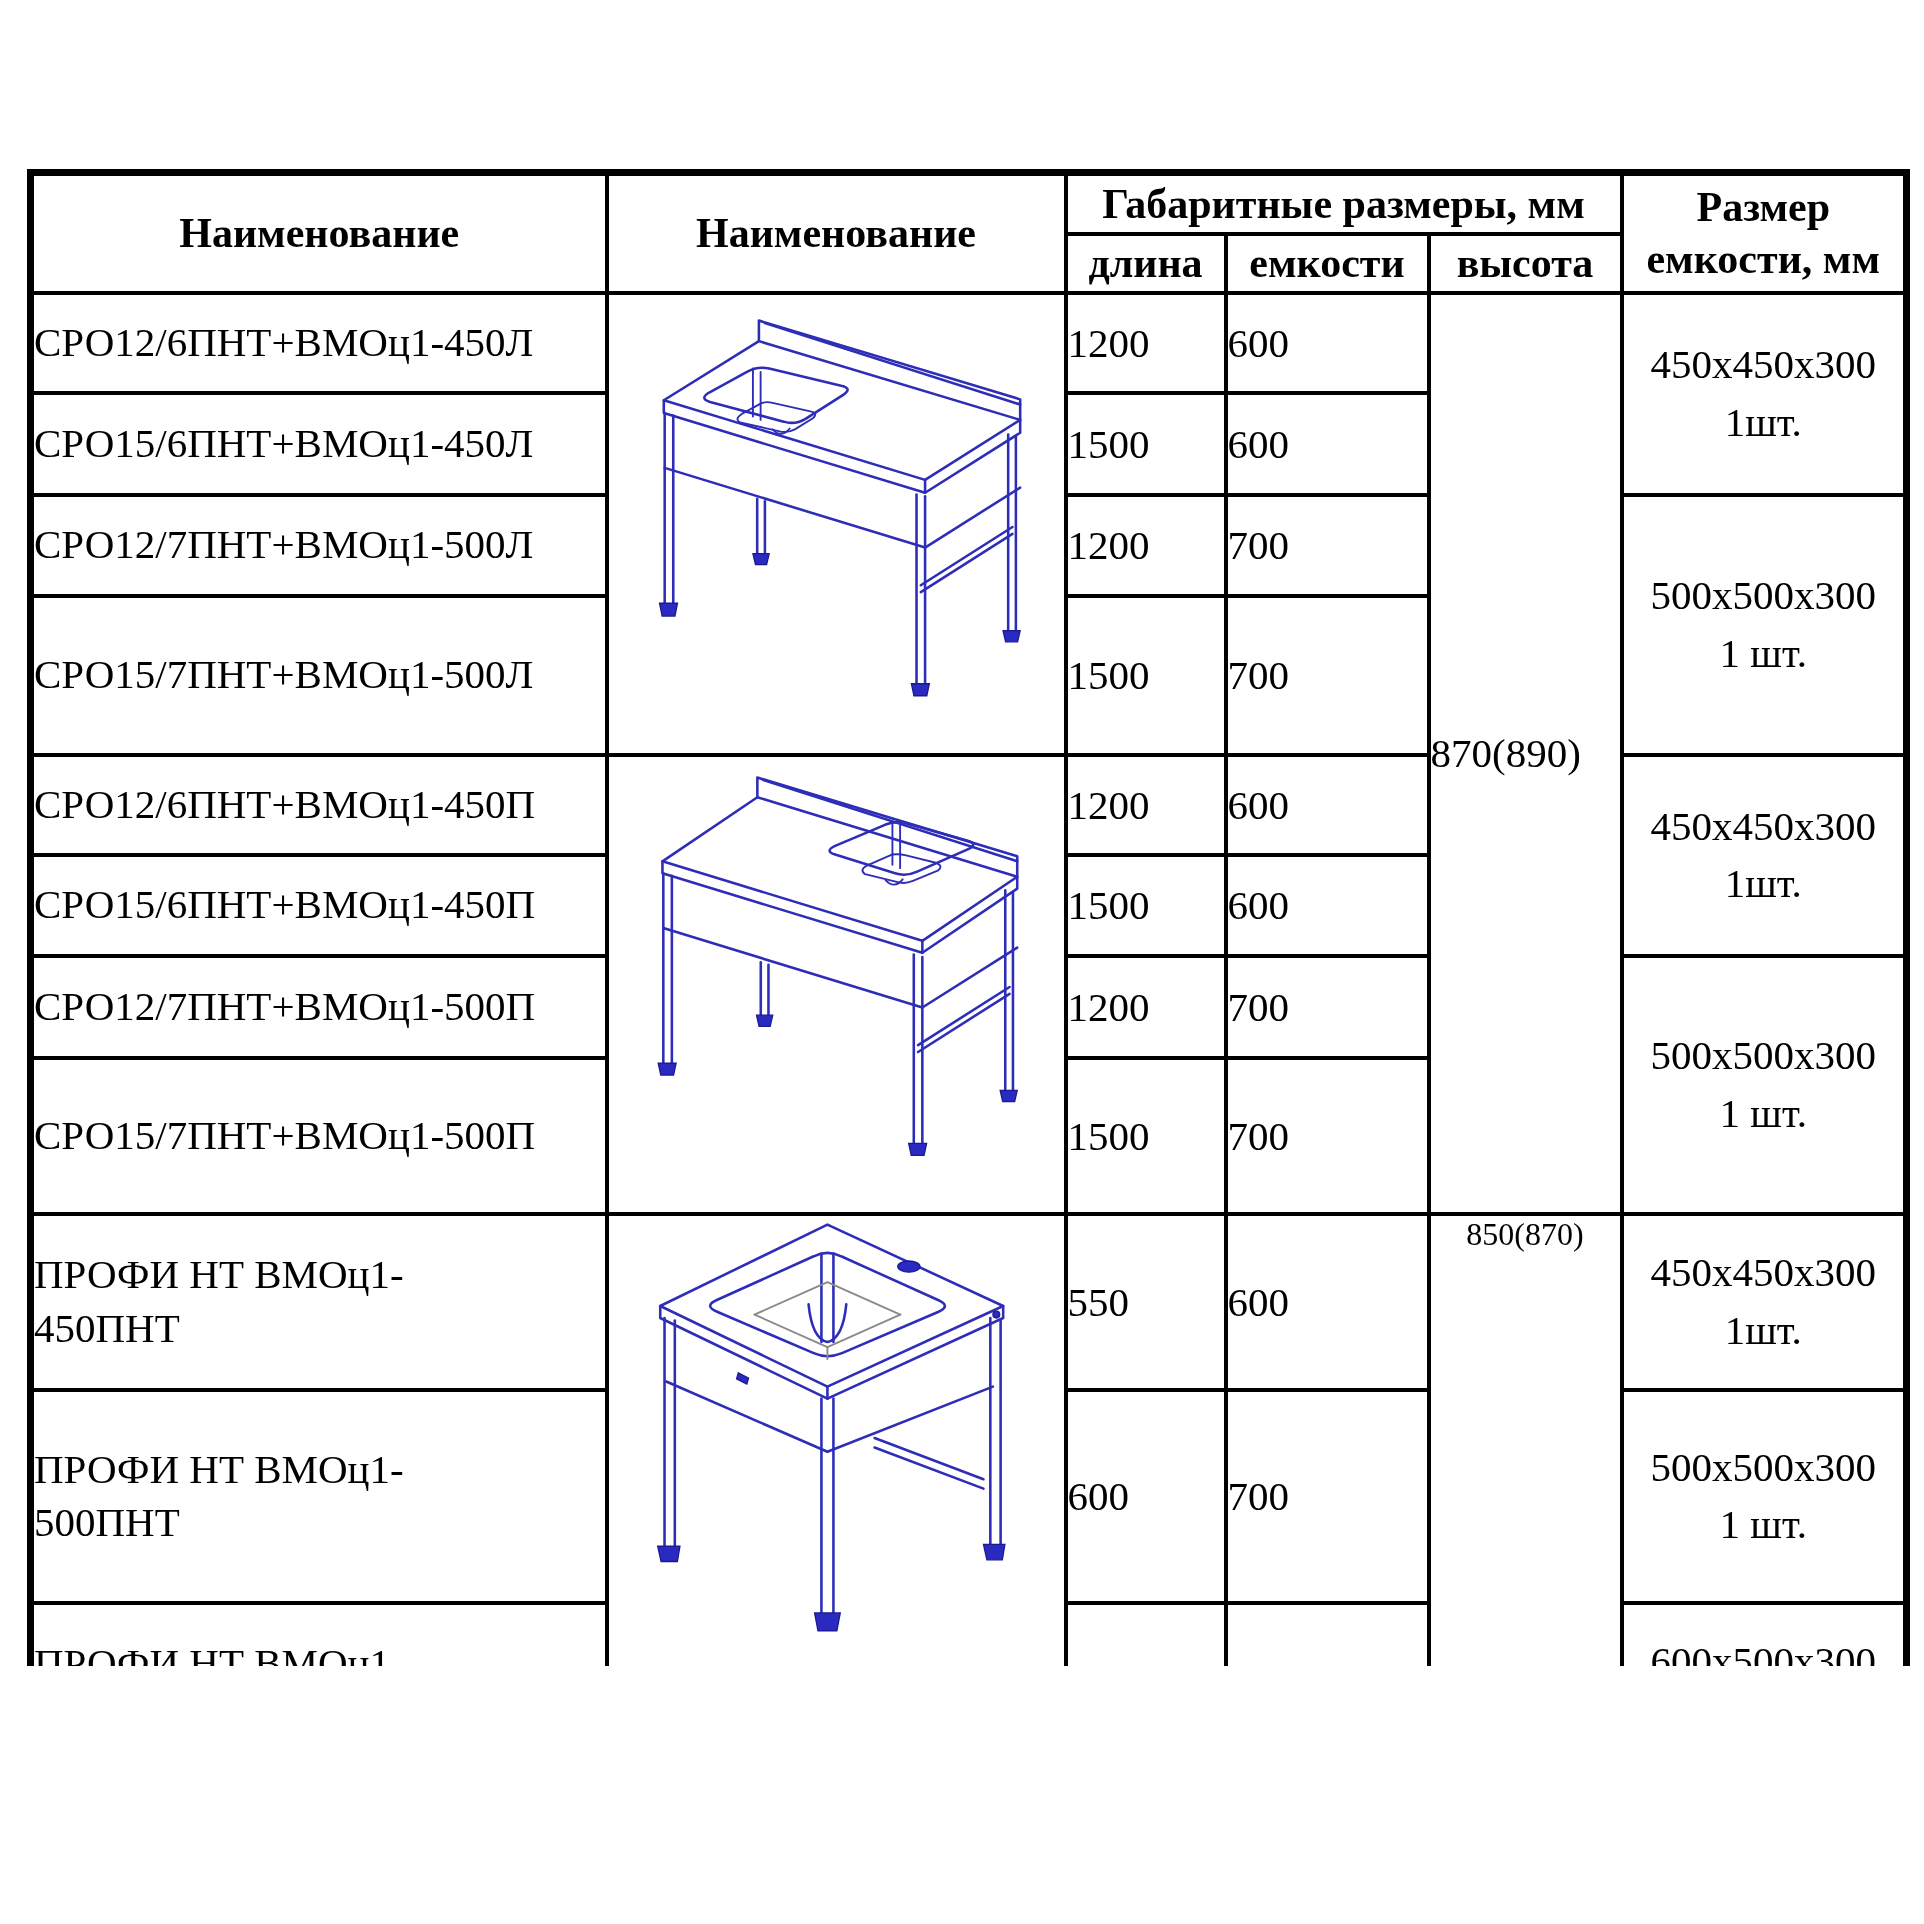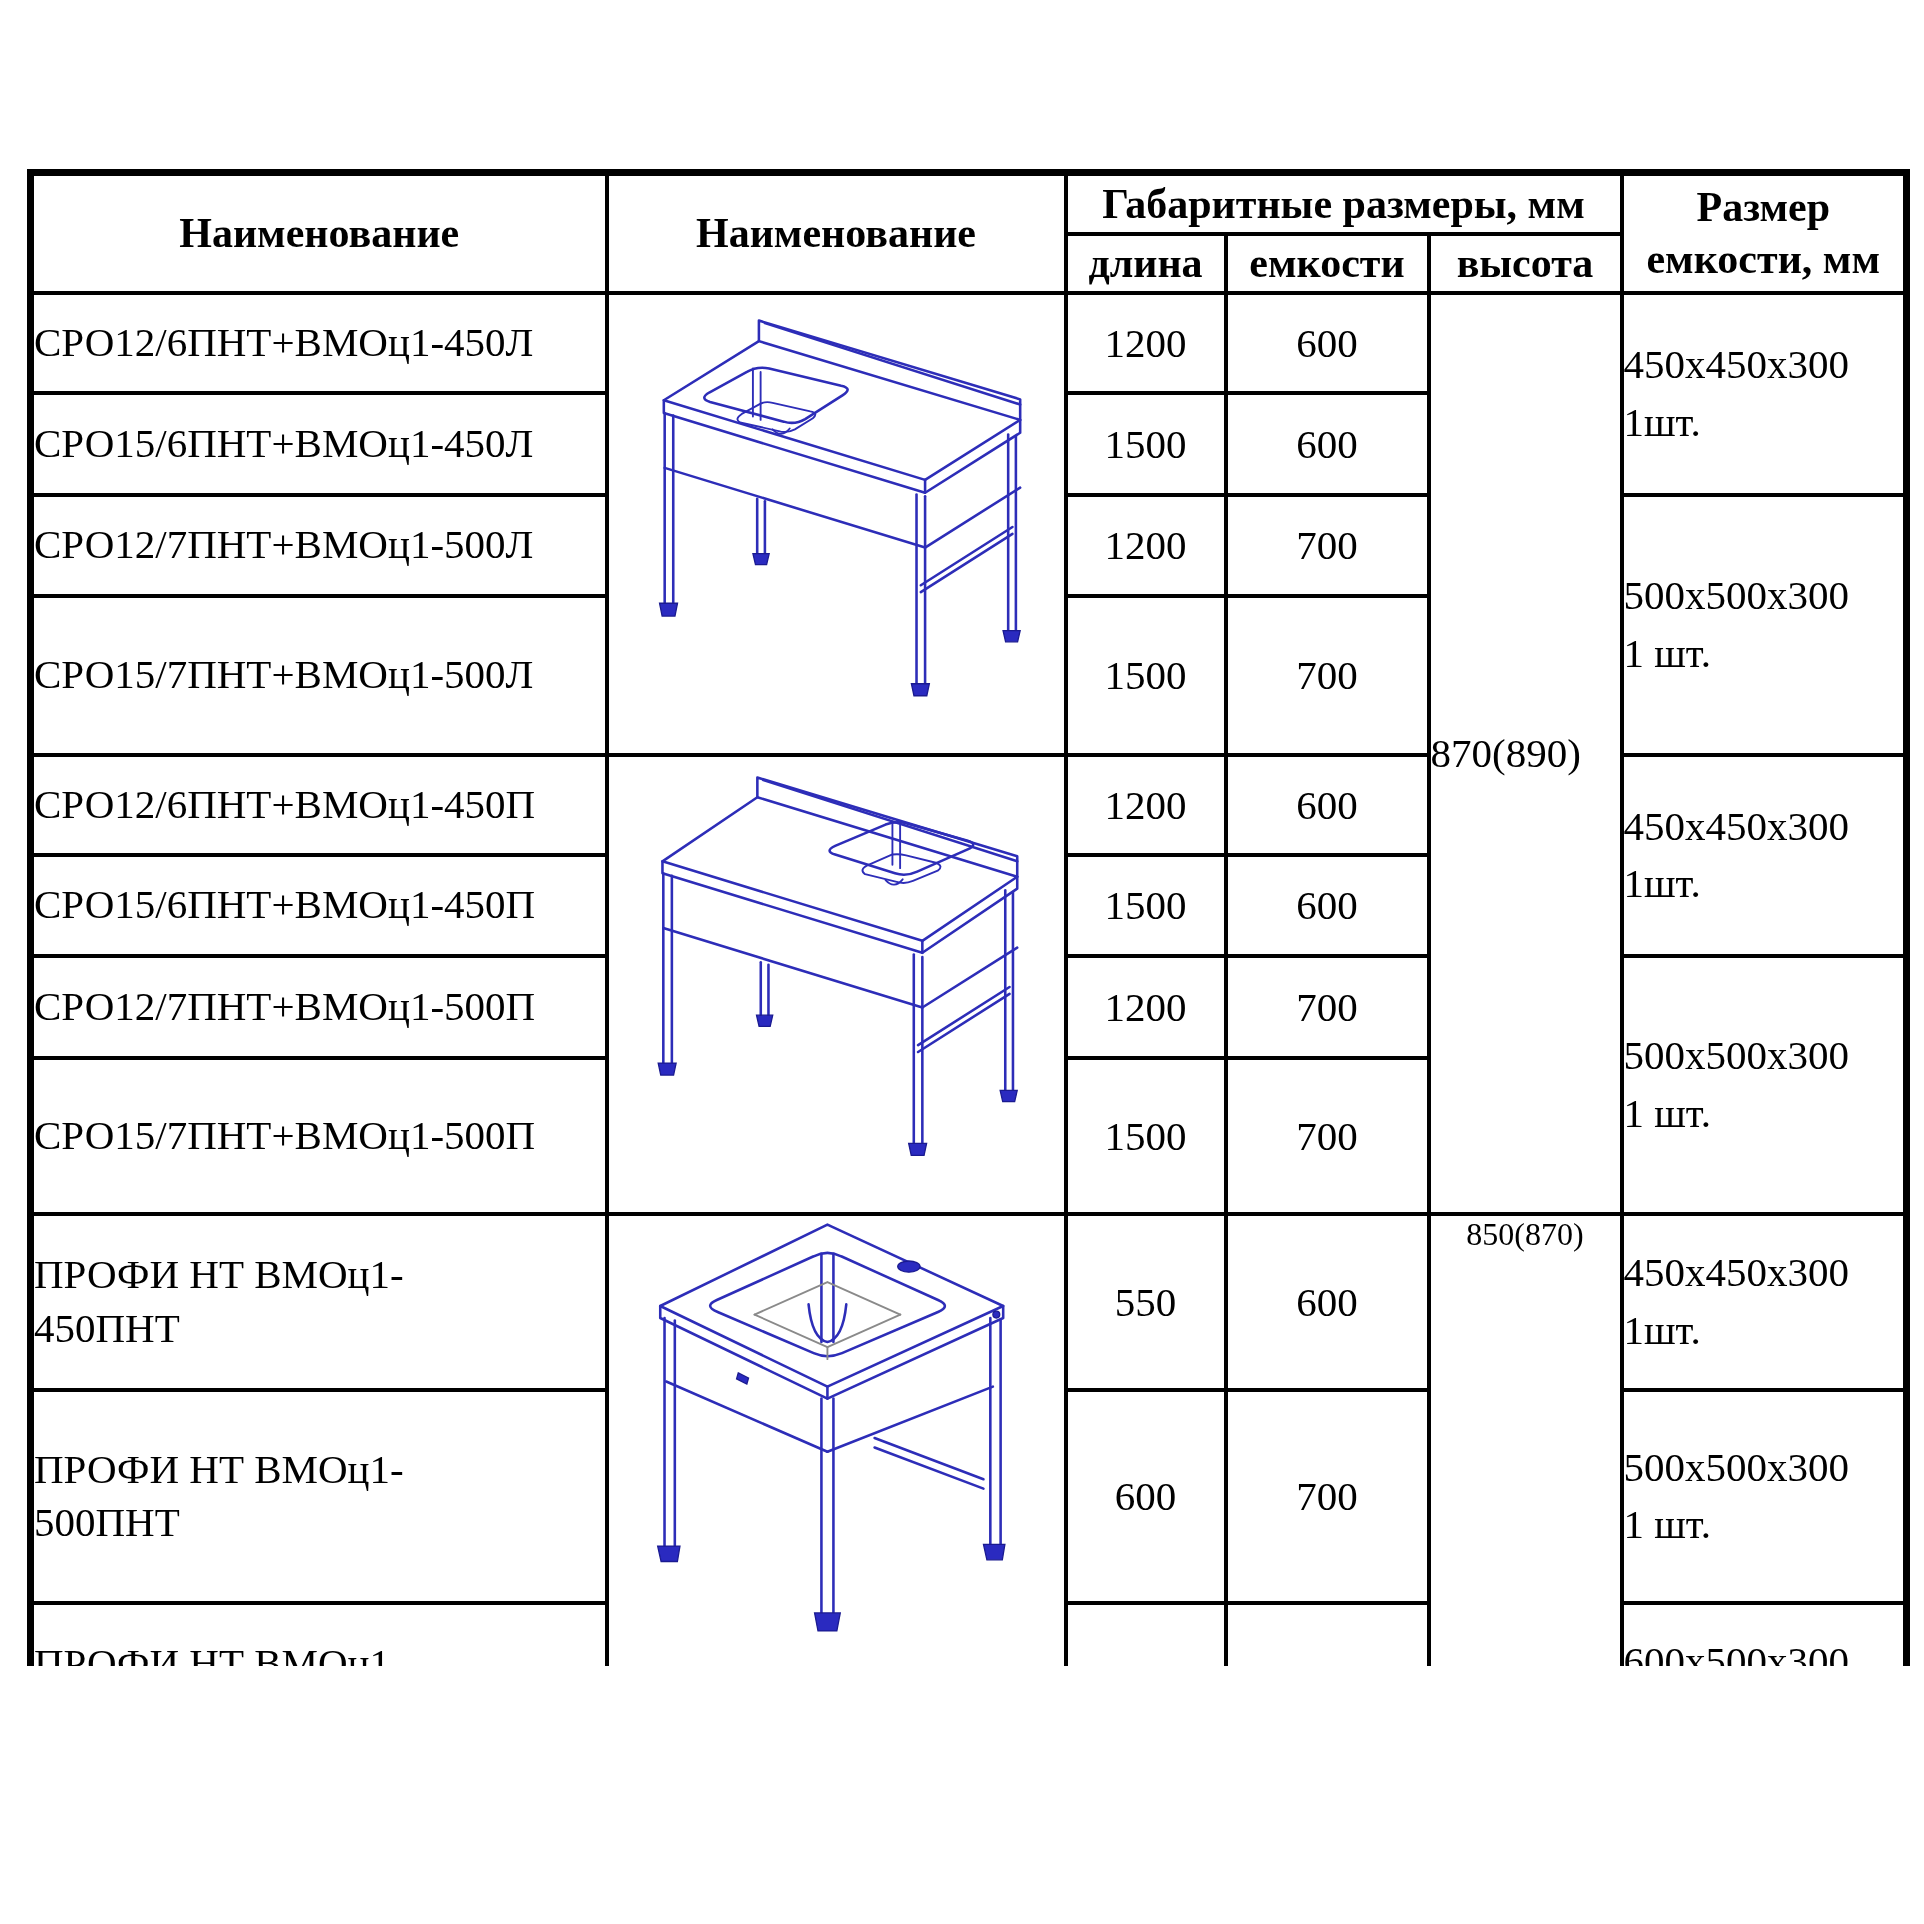--- a/index.html
+++ b/index.html
@@ -35,37 +35,36 @@
   td.name{
     font-size:41px;
     text-align:left;
     vertical-align:middle;
     padding-left:21.4px;
     white-space:pre-line;
     line-height:1.3;
   }
   td.num{
     font-size:41px;
-    text-align:center;
     vertical-align:middle;
   }
   td.hgt{
     font-size:41px;
     text-align:left;
     vertical-align:middle;
   }
   td.hgt-top{
     font-size:32px;
     text-align:center;
     vertical-align:top;
     padding-top:43px;
   }
   td.cap{
     font-size:41px;
-    text-align:left;
+    text-align:center;
     vertical-align:middle;
     white-space:pre-line;
     line-height:1.4;
   }
   td.img{
     vertical-align:middle;
     text-align:center;
   }
   td.img svg{display:block;margin:0 auto;}
   .ln{fill:none;stroke:#2d2db8;stroke-width:3;stroke-linejoin:round;stroke-linecap:round;}

